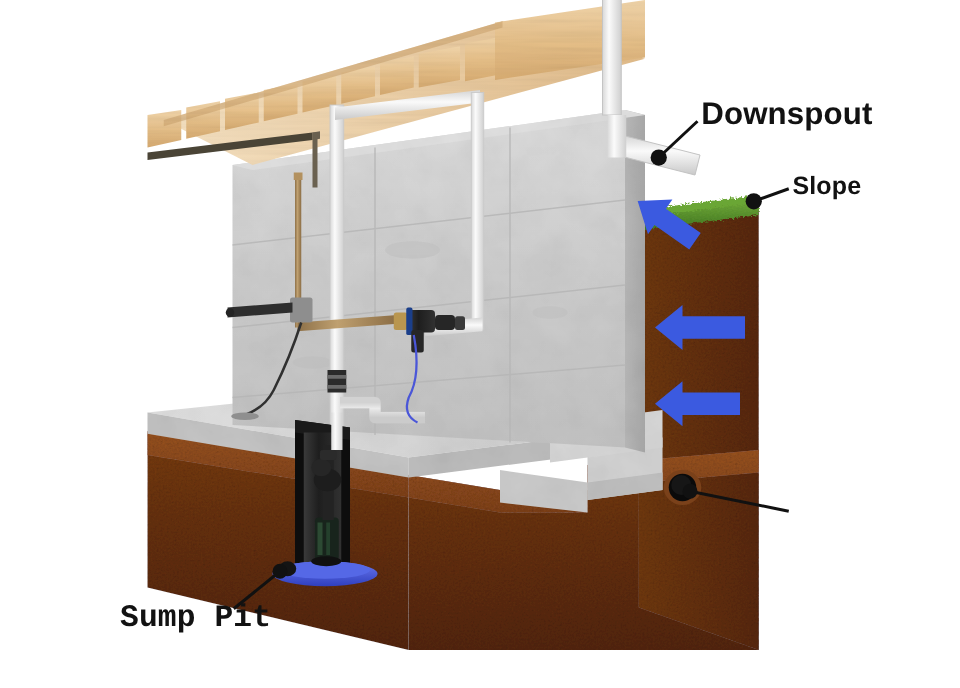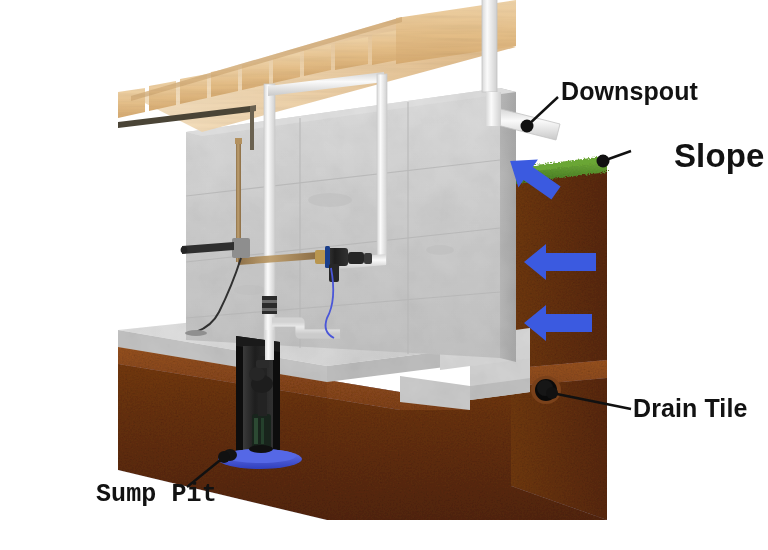--- a/index.html
+++ b/index.html
@@ -3,21 +3,21 @@
 <meta charset="utf-8">
 <style>
   html,body{margin:0;padding:0;background:#ffffff;}
   body{width:768px;height:550px;overflow:hidden;
        font-family:"Liberation Sans","DejaVu Sans",sans-serif;}
   #stage{position:relative;width:768px;height:416px;background:#fff;}
   #scene{position:absolute;inset:0;}
   .lbl{position:absolute;font-weight:bold;color:#121212;white-space:nowrap;
        letter-spacing:.1px;line-height:1;}
   #lbl-downspout{left:561px;top:79px;font-size:25px;}
-  #lbl-slope{left:634px;top:139px;font-size:33px;margin-left:40px;}
+  #lbl-slope{left:634px;top:139px;font-size:20px;}
   #lbl-draintile{left:633px;top:396px;font-size:25px;}
   #lbl-sumppit{left:96px;top:482px;font-size:25px;font-family:Liberation Mono, monospace;}
 </style>
 </head>
 <body>
 
 <div id="stage">
 
   <svg id="scene" viewBox="0 0 768 550" width="768" height="550">
     <defs>
@@ -324,17 +324,16 @@
 
       <line x1="224" y1="457" x2="187" y2="487" stroke-width="2.4"></line>
       <circle cx="224" cy="457" r="6" stroke="none"></circle>
     </g>
   </svg>
 
   <div class="lbl" id="lbl-downspout">Downspout</div>
 
   <div class="lbl" id="lbl-slope">Slope</div>
 
-  <div class="lbl" id="lbl-draintile">Drain Tile</div>
 
   <div class="lbl" id="lbl-sumppit">Sump Pit</div>
 
 </div>
 
 </body></html>

